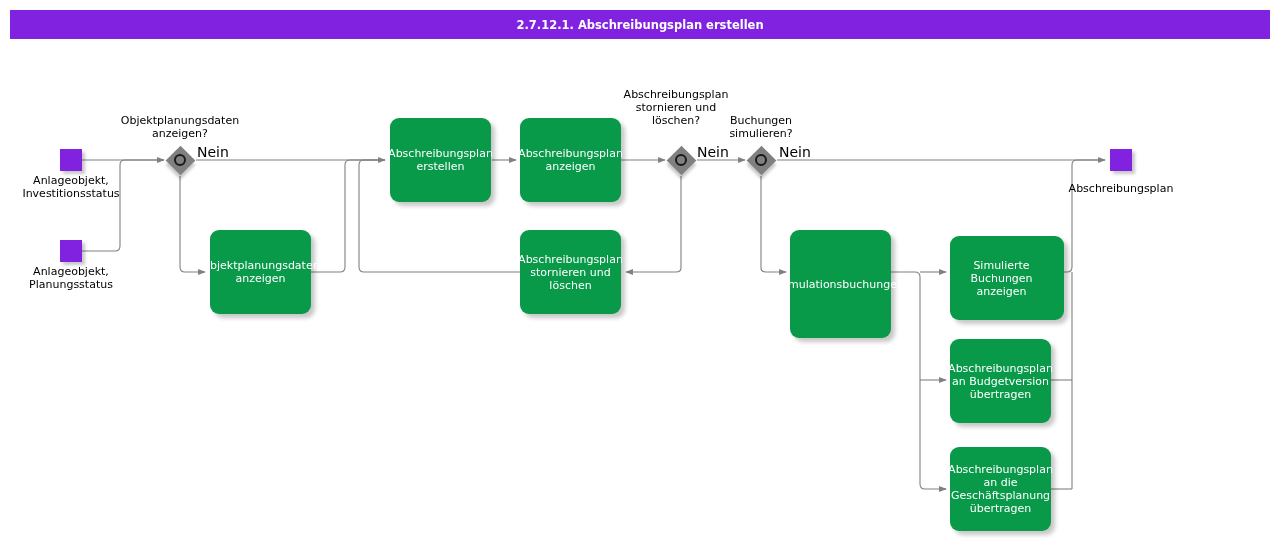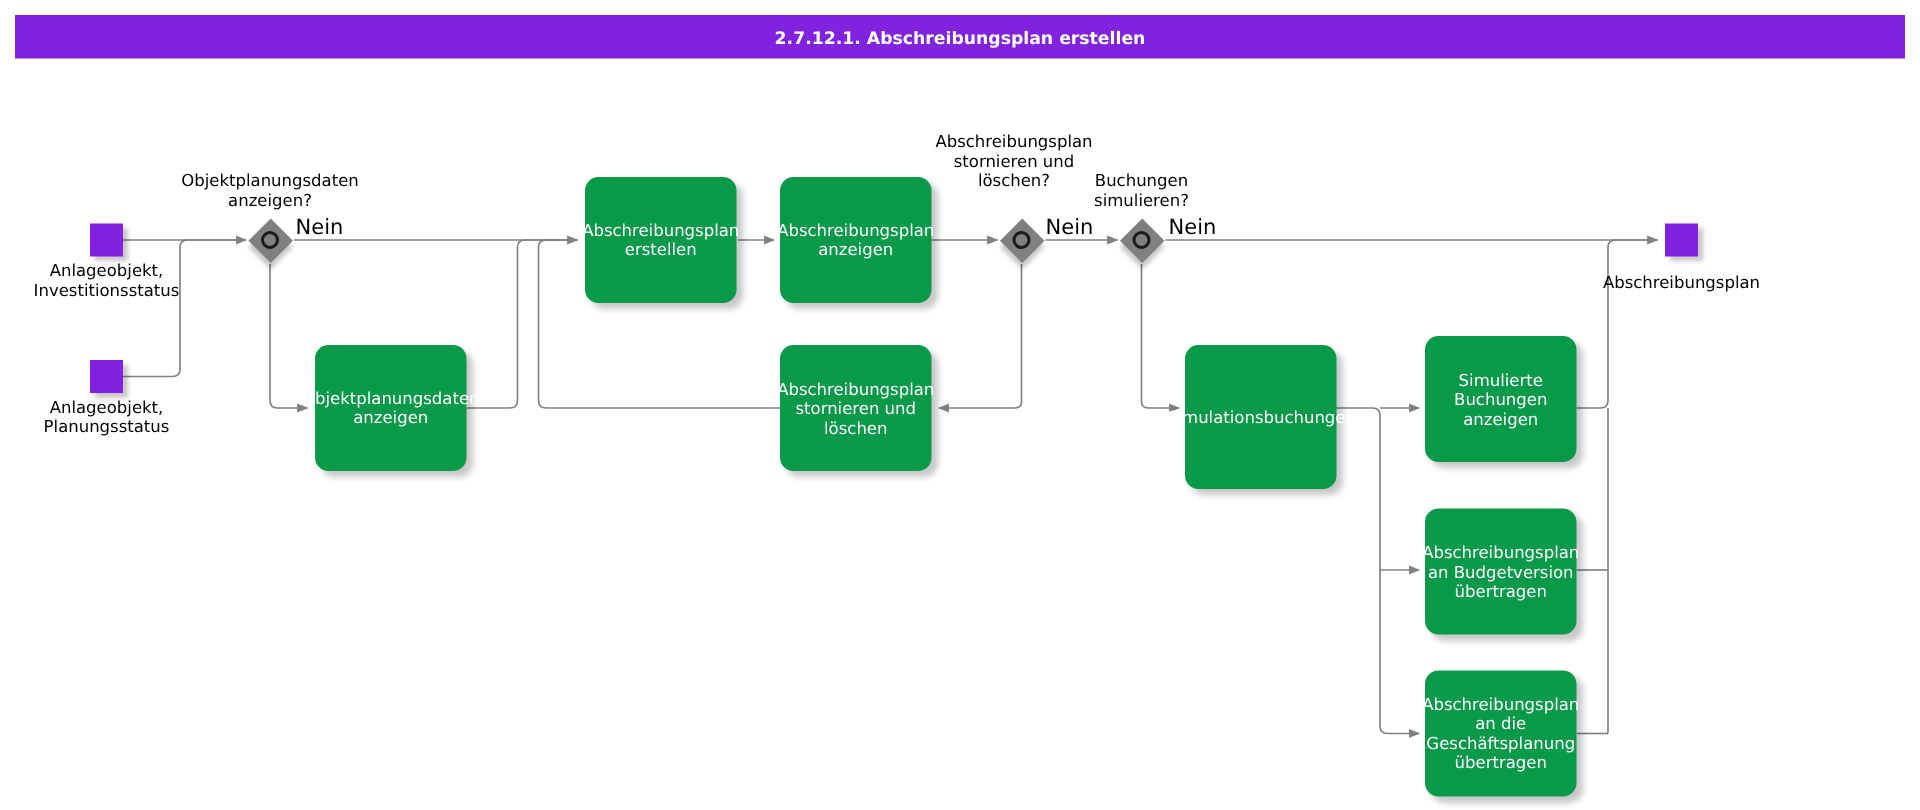--- a/index.html
+++ b/index.html
@@ -228,25 +228,25 @@
     <span class="task-text">Abschreibungsplan
 anzeigen</span>
   </div>
 
   <div class="task" style="left:520px; top:230px; width:101px; height:84px;">
     <span class="task-text">Abschreibungsplan
 stornieren und
 löschen</span>
   </div>
 
-  <div class="task" style="left:790px; top:230px; width:101px; height:96px;">
+  <div class="task" style="left:790px; top:230px; width:101px; height:108px;">
     <span class="task-text">Simulationsbuchungen</span>
   </div>
 
-  <div class="task" style="left:950px; top:224px; width:101px; height:84px;">
+  <div class="task" style="left:950px; top:236px; width:114px; height:84px;justify-content:flex-end;">
     <span class="task-text">Simulierte
 Buchungen
 anzeigen</span>
   </div>
 
   <div class="task" style="left:950px; top:339px; width:101px; height:84px;">
     <span class="task-text">Abschreibungsplan
 an Budgetversion
 übertragen</span>
   </div>

